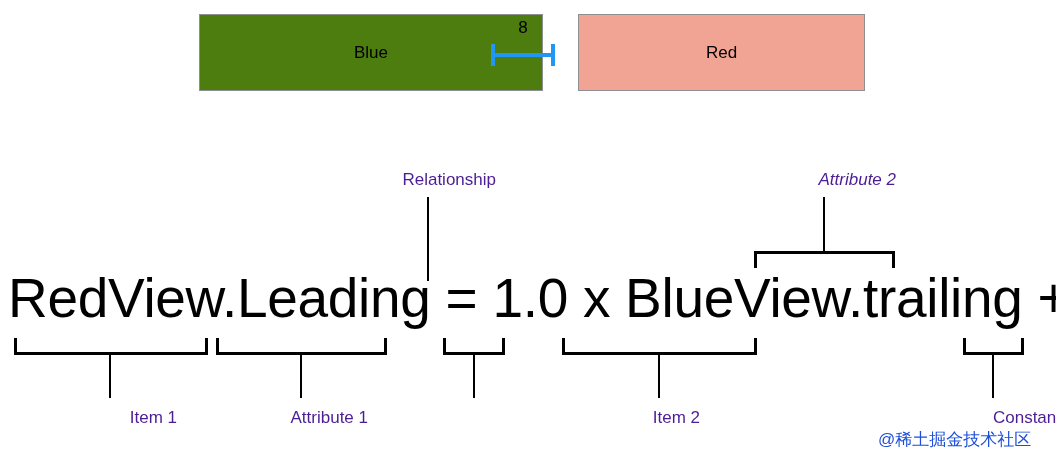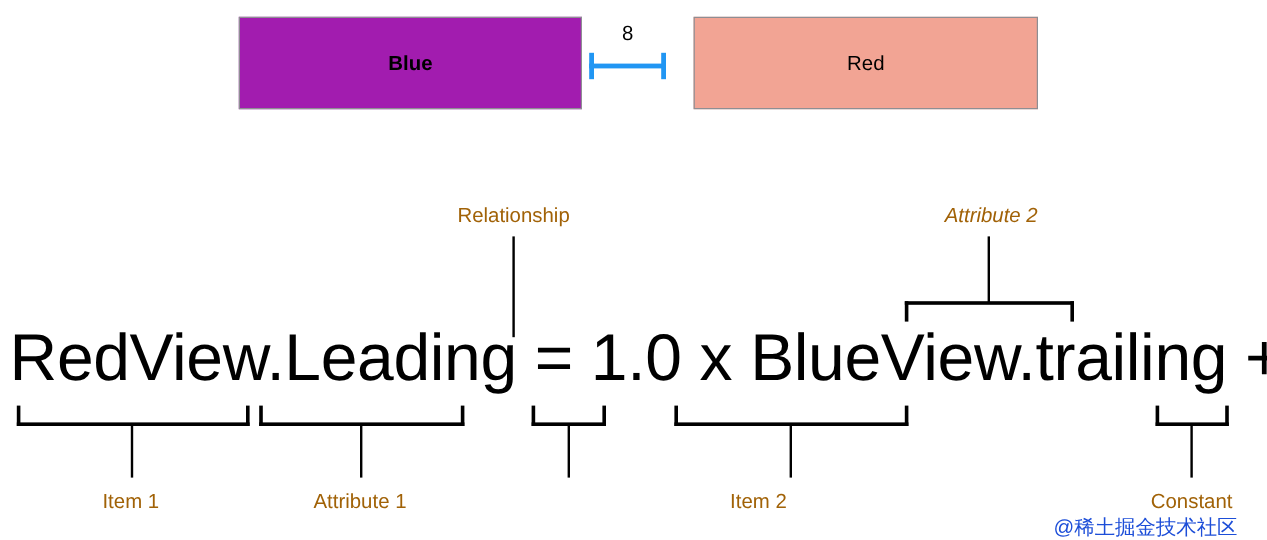--- a/index.html
+++ b/index.html
@@ -23,24 +23,23 @@
     border: 1px solid #8e8e93;
     display: flex;
     align-items: center;
     justify-content: center;
     font-size: 17px;
     color: #000000;
   }
   #blue-box {
     left: 199px;
     top: 14px;
-    width: 286px;
+    width: 344px;
     height: 77px;
-    background: #a21caf;
-    font-weight: bold;
+    background: #4d7c0f;
   }
   #red-box {
     left: 566px;
     top: 14px;
     width: 287px;
     height: 77px;
     background: #f2a494;
     margin-left: 12px;
   }
 
@@ -88,22 +87,22 @@
     line-height: 62px;
     white-space: pre;
     color: #000000;
     letter-spacing: -0.3px;
   }
 
   
   .ann-label {
     position: absolute;
     font-size: 17px;
-    color: #a16207;
-    text-align: center;
+    color: #4c1d95;
+    text-align: right;
     white-space: nowrap;
   }
   .vline {
     position: absolute;
     width: 2px;
     background: #000000;
   }
   
   .bracket-down .edge-top { position: absolute; left: 0; top: 0; height: 3px; background: #000; width: 100%; }
   .bracket-down .edge-l, .bracket-down .edge-r {

